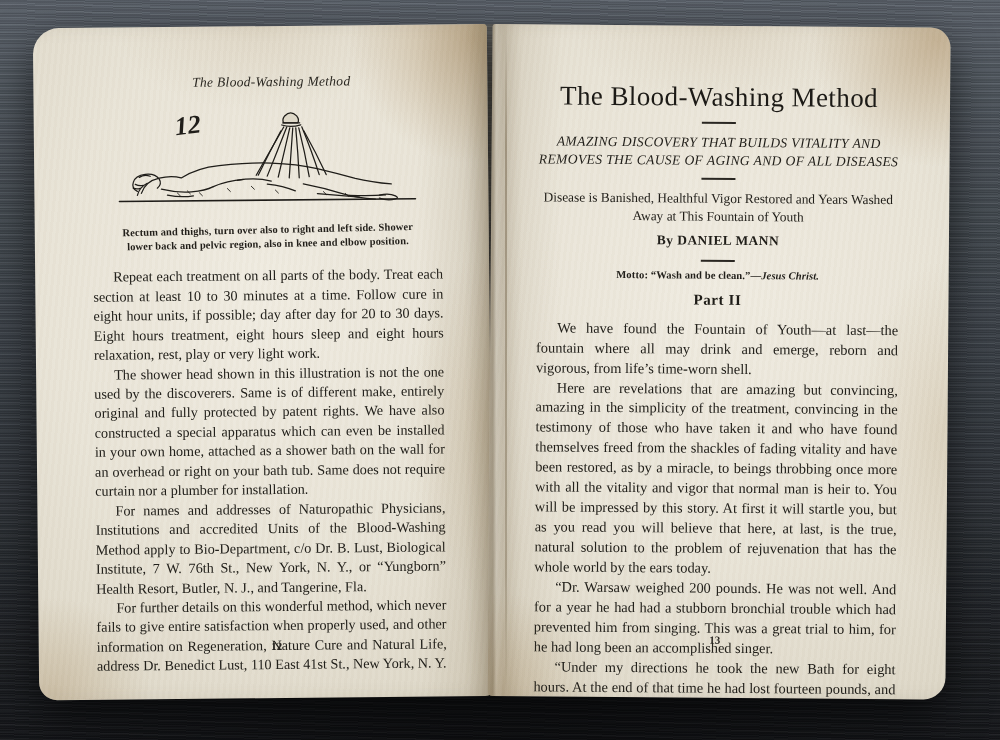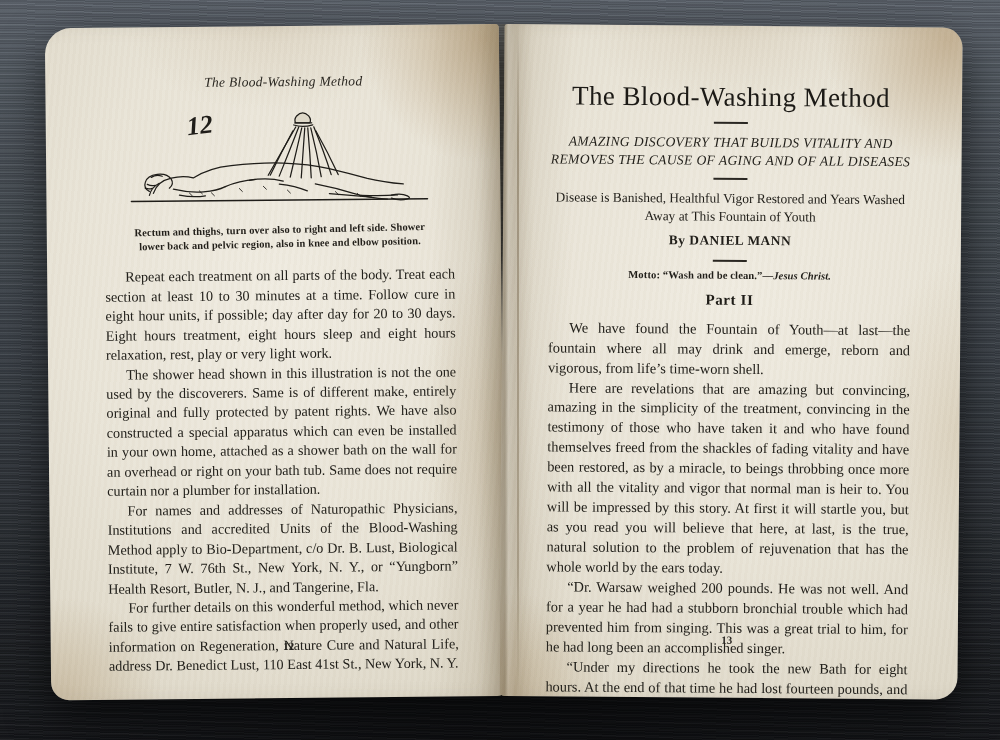--- a/index.html
+++ b/index.html
@@ -43,21 +43,21 @@
     position: absolute;
     inset: 0;
     background:
       radial-gradient(ellipse 70% 55% at 50% 45%, rgba(255,255,255,0.07), rgba(0,0,0,0) 70%),
       radial-gradient(ellipse 120% 90% at 50% 110%, rgba(0,0,0,0.55), rgba(0,0,0,0) 60%);
   }
 
   
   #book {
     position: absolute;
-    left: 48px;
+    left: 36px;
     top: 24px;
     width: 912px;
     height: 672px;
     filter: drop-shadow(0 16px 22px rgba(0,0,0,0.62));
   }
 
   .page {
     position: absolute;
     top: 0;
     height: 100%;

